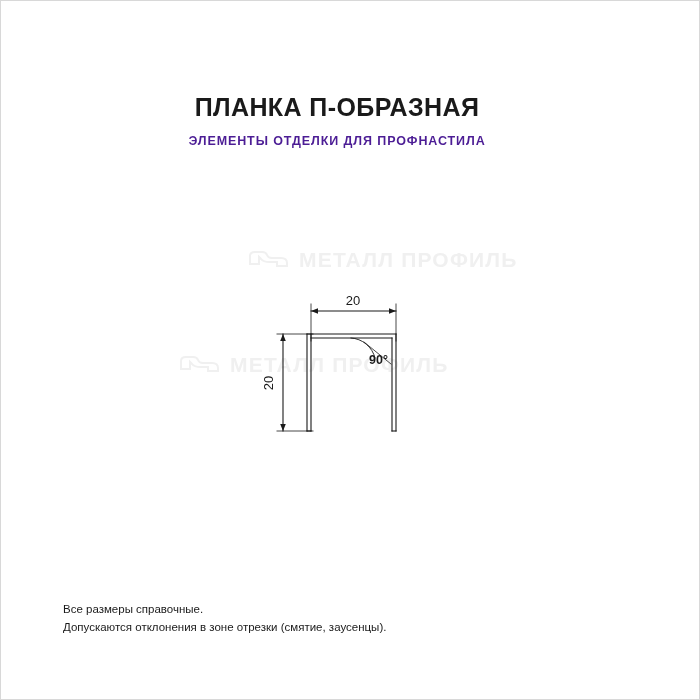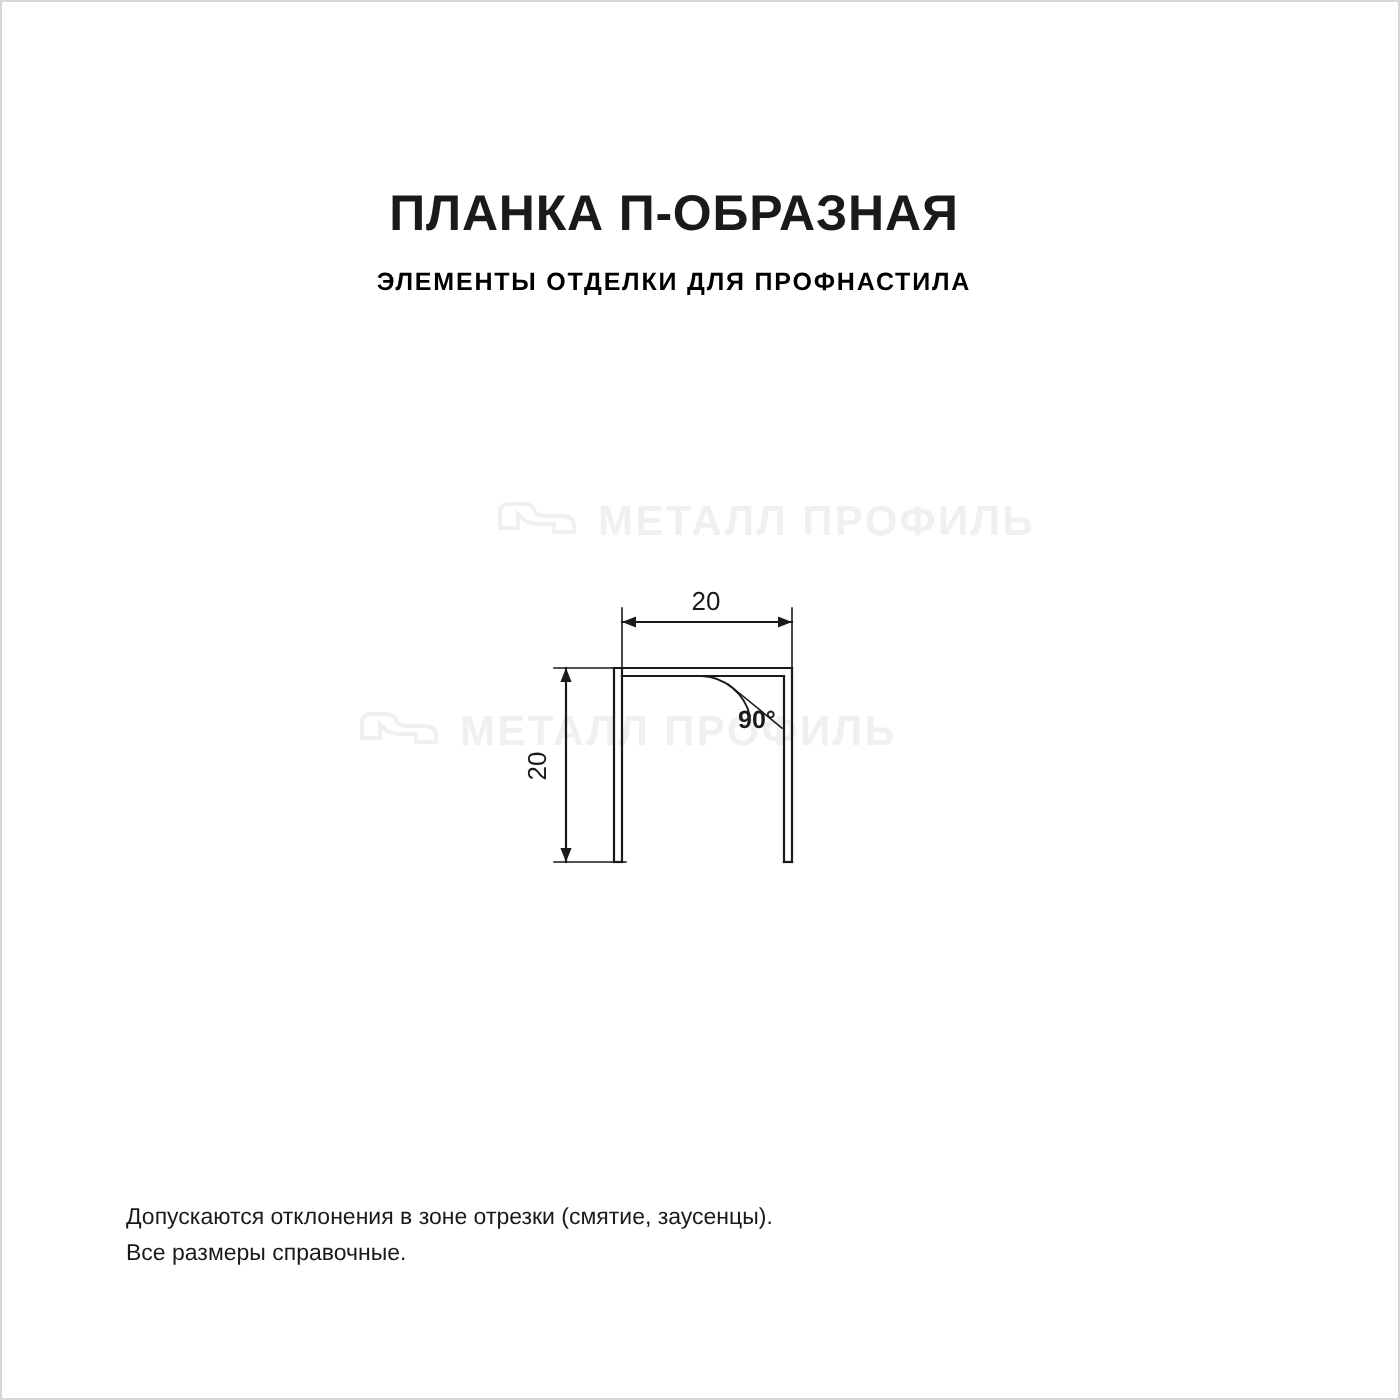--- a/index.html
+++ b/index.html
@@ -41,21 +41,21 @@
     font-weight: bold;
     letter-spacing: 0.4px;
     line-height: 1.12;
     margin-top: 2px;
   }
   .subtitle {
     font-size: 12.5px;
     font-weight: bold;
     letter-spacing: 0.9px;
     margin-top: 13px;
-    color: #000000;
+    color: #4c1d95;
   }
 
   
   .wm {
     position: absolute;
     color: #f0f0f0;
     font-weight: bold;
     font-size: 21px;
     letter-spacing: 1.2px;
     white-space: nowrap;
@@ -146,17 +146,17 @@
 
       <text x="112" y="19" text-anchor="middle" font-family="Liberation Sans, sans-serif" font-size="13" fill="#1a1a1a">20</text>
 
       <text x="32" y="97" text-anchor="middle" font-family="Liberation Sans, sans-serif" font-size="13" fill="#1a1a1a" transform="rotate(-90 32 97)">20</text>
 
       <text x="128" y="78" text-anchor="start" font-family="Liberation Sans, sans-serif" font-size="12.5" font-weight="bold" fill="#1a1a1a">90°</text>
     </svg>
   </div>
 
   <div class="footer">
+    <div>Все размеры справочные.</div>
     <div>Допускаются отклонения в зоне отрезки (смятие, заусенцы).</div>
-    <div>Все размеры справочные.</div>
   </div>
 
 </div>
 
 </body></html>

